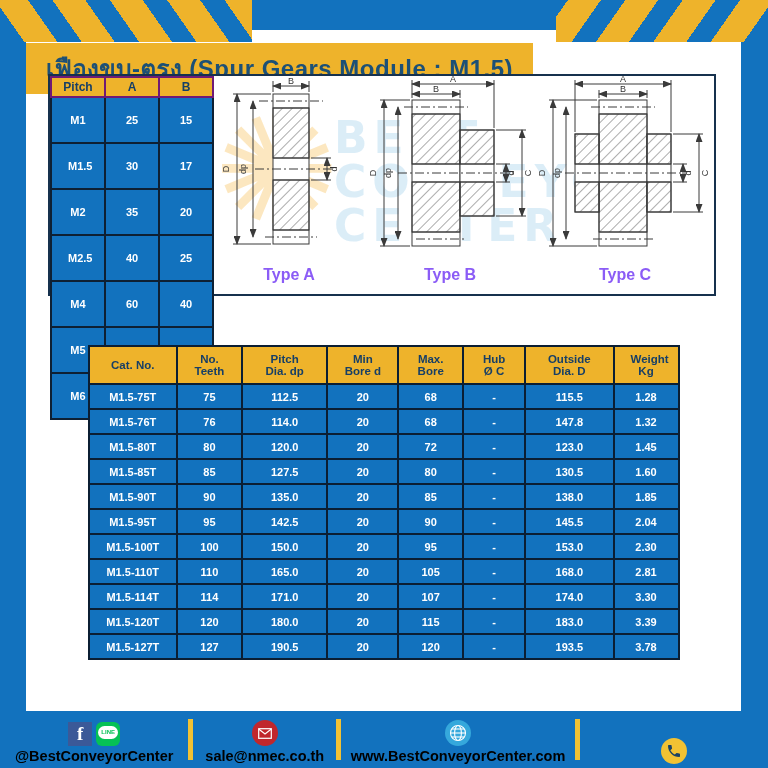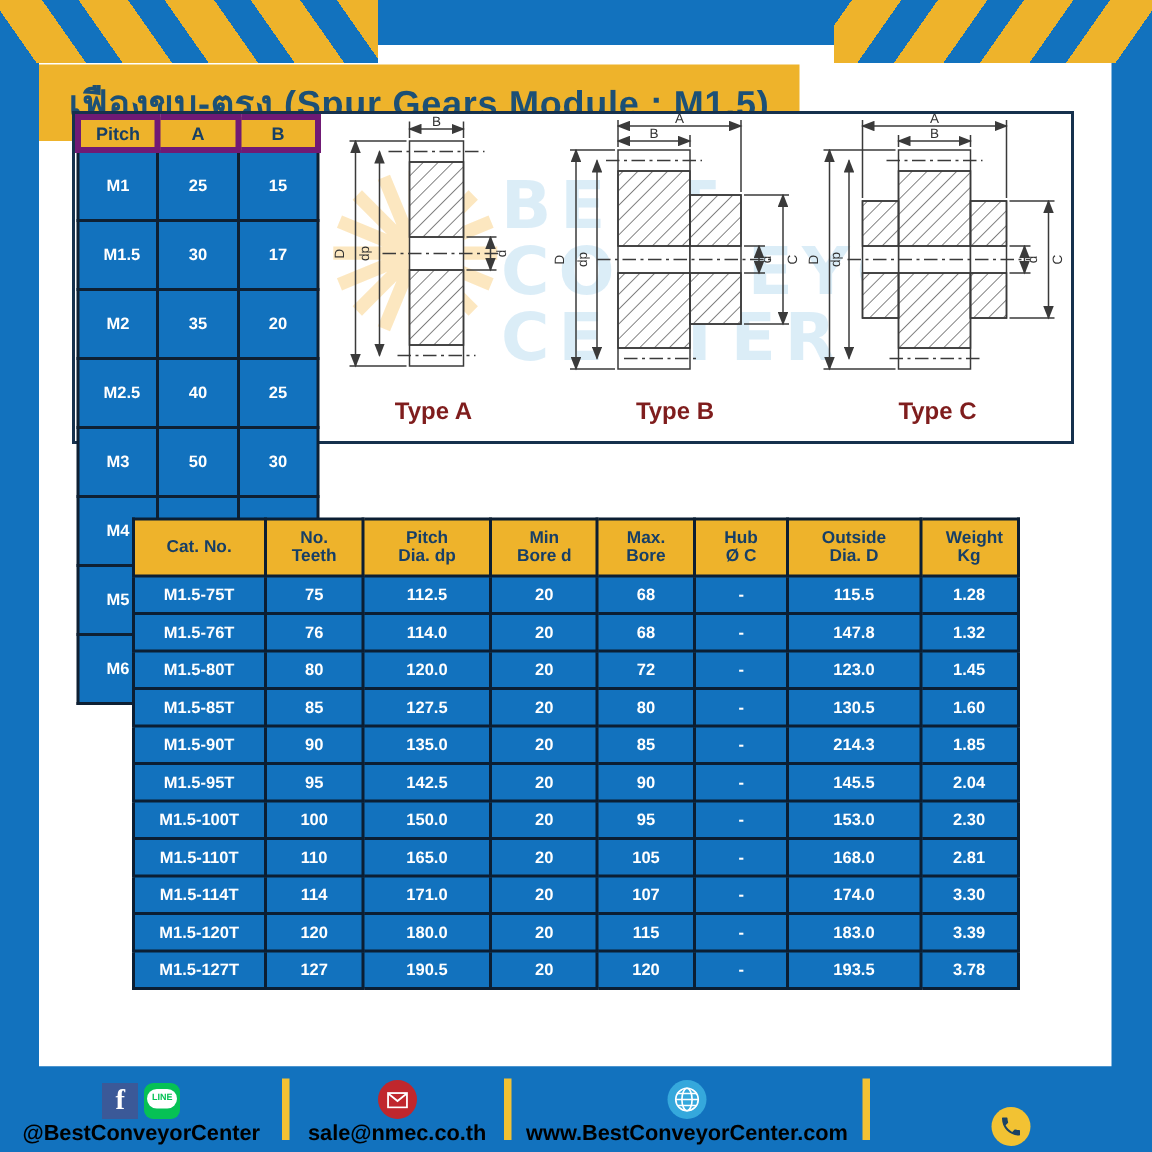--- a/index.html
+++ b/index.html
@@ -20,32 +20,32 @@
   
   .title-wrap{margin-top:13px;}
   .title-box{display:inline-block;background:#EEB32B;color:#1C5076;font-weight:bold;
     font-size:24px;padding:6px 20px;letter-spacing:0.5px;}
   
   .panel{position:absolute;left:22px;top:44px;width:668px;height:222px;
     border:2px solid #16314D;background:#fff;display:flex;box-sizing:border-box;}
   .pitch-table{border-collapse:collapse;width:164px;height:100%;table-layout:fixed;
     border-right:2px solid #16314D;}
   .pitch-table th{background:#EEB32B;color:#173F66;font-size:12px;font-weight:bold;
-    border:4px solid #701a75;padding:2px;}
+    border:2px solid #701a75;padding:2px;}
   .pitch-table td{background:#1272BE;color:#ffffff;font-size:11px;font-weight:bold;
     border:2px solid #0E2033;text-align:center;padding:16px;}
   .figs{flex:1;position:relative;display:flex;justify-content:space-evenly;align-items:flex-start;}
   .watermark-text{position:absolute;left:120px;top:40px;color:#BFDFF2;opacity:0.55;
     font-weight:bold;font-size:44px;line-height:44px;letter-spacing:6px;z-index:0;
     font-family:"DejaVu Sans",sans-serif;}
   .watermark-gear{position:absolute;left:0px;top:20px;font-size:150px;color:#F7B232;
     opacity:0.30;z-index:0;line-height:150px;}
   .fig{position:relative;z-index:2;display:flex;flex-direction:column;align-items:center;}
   .fig svg{display:block;}
-  .fig-label{color:#7f1d1d;font-weight:bold;font-size:16px;margin-top:-2px;}
+  .fig-label{color:#8b5cf6;font-weight:bold;font-size:16px;margin-top:-2px;}
   .dimtxt{font-size:9px;fill:#333;font-family:"Liberation Sans",sans-serif;}
   
   .main-table-wrap{position:absolute;left:0;right:0;top:315px;text-align:center;}
   .main-table{border-collapse:collapse;margin:0 auto;width:592px;table-layout:fixed;}
   .main-table th{background:#EEB32B;color:#173F66;font-size:11.5px;font-weight:bold;
     border:2.5px solid #0B1E33;padding:6px 16px;}
   .main-table td{background:#1272BE;color:#ffffff;font-size:11px;font-weight:bold;
     border:2.5px solid #0B1E33;text-align:center;padding:5.5px 1px;}
   
   .footer{position:absolute;left:0;right:0;bottom:0;height:57px;background:#1272BE;z-index:6;
@@ -111,25 +111,20 @@
           </tr>
           <tr>
             <td>M2</td>
             <td>35</td>
             <td>20</td>
           </tr>
           <tr>
             <td>M2.5</td>
             <td>40</td>
             <td>25</td>
-          </tr>
-          <tr>
-            <td>M3</td>
-            <td>50</td>
-            <td>30</td>
           </tr>
           <tr>
             <td>M4</td>
             <td>60</td>
             <td>40</td>
           </tr>
           <tr>
             <td>M5</td>
             <td>75</td>
             <td>50</td>
@@ -337,21 +332,21 @@
             <td>130.5</td>
             <td>1.60</td>
           </tr>
           <tr>
             <td>M1.5-90T</td>
             <td>90</td>
             <td>135.0</td>
             <td>20</td>
             <td>85</td>
             <td>-</td>
-            <td>214.3</td>
+            <td>138.0</td>
             <td>1.85</td>
           </tr>
           <tr>
             <td>M1.5-95T</td>
             <td>95</td>
             <td>142.5</td>
             <td>20</td>
             <td>90</td>
             <td>-</td>
             <td>145.5</td>

